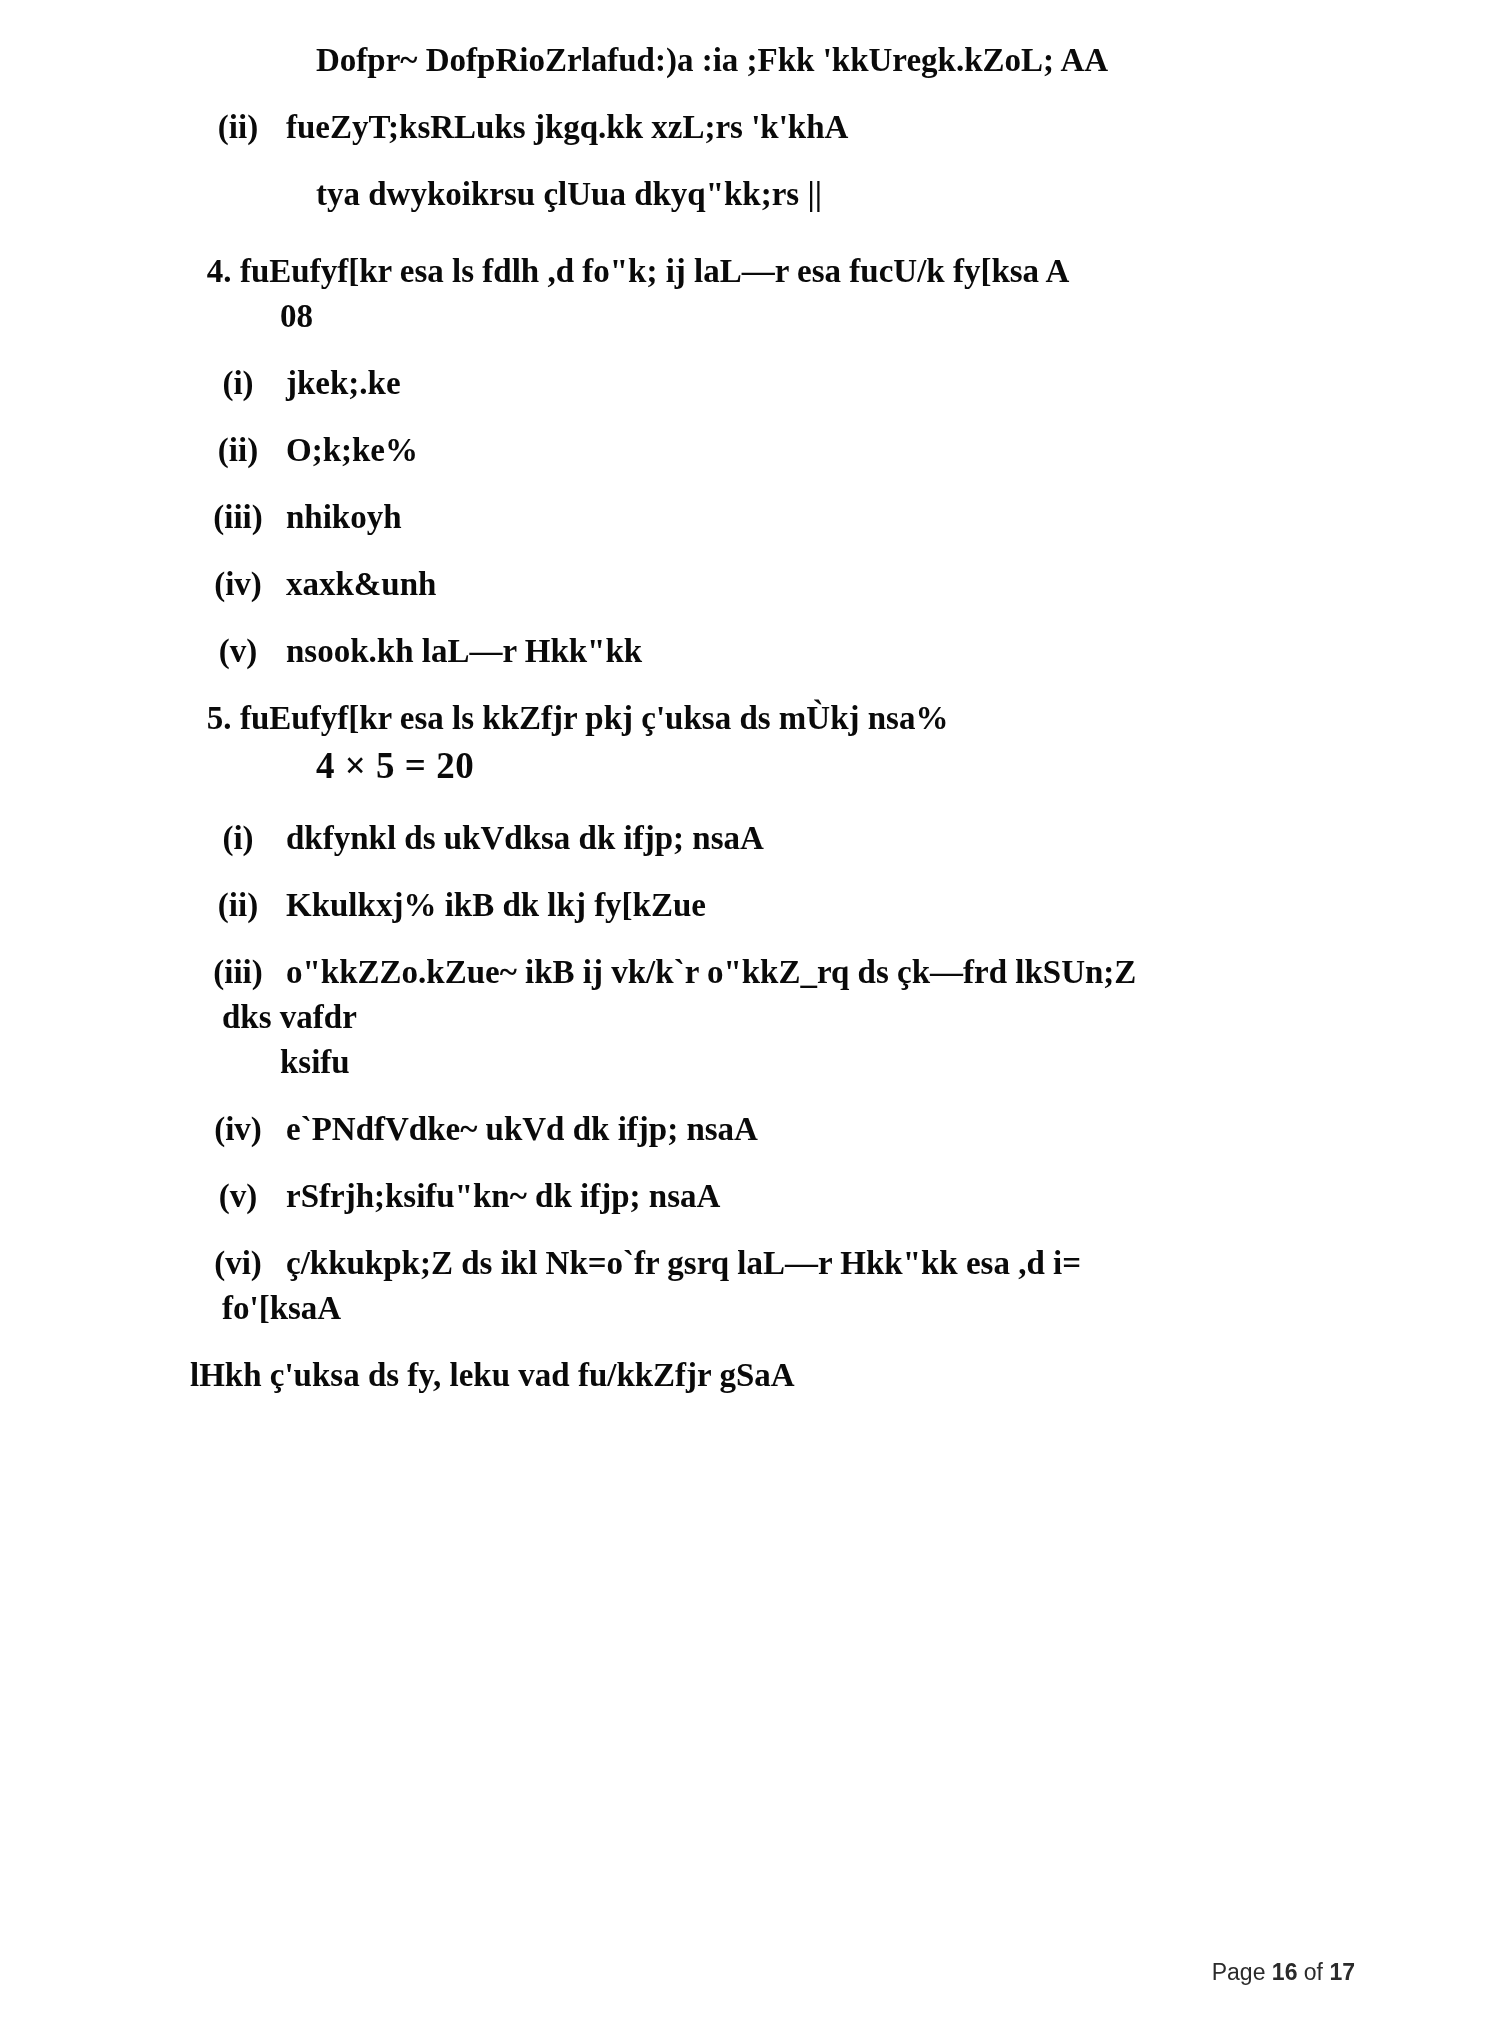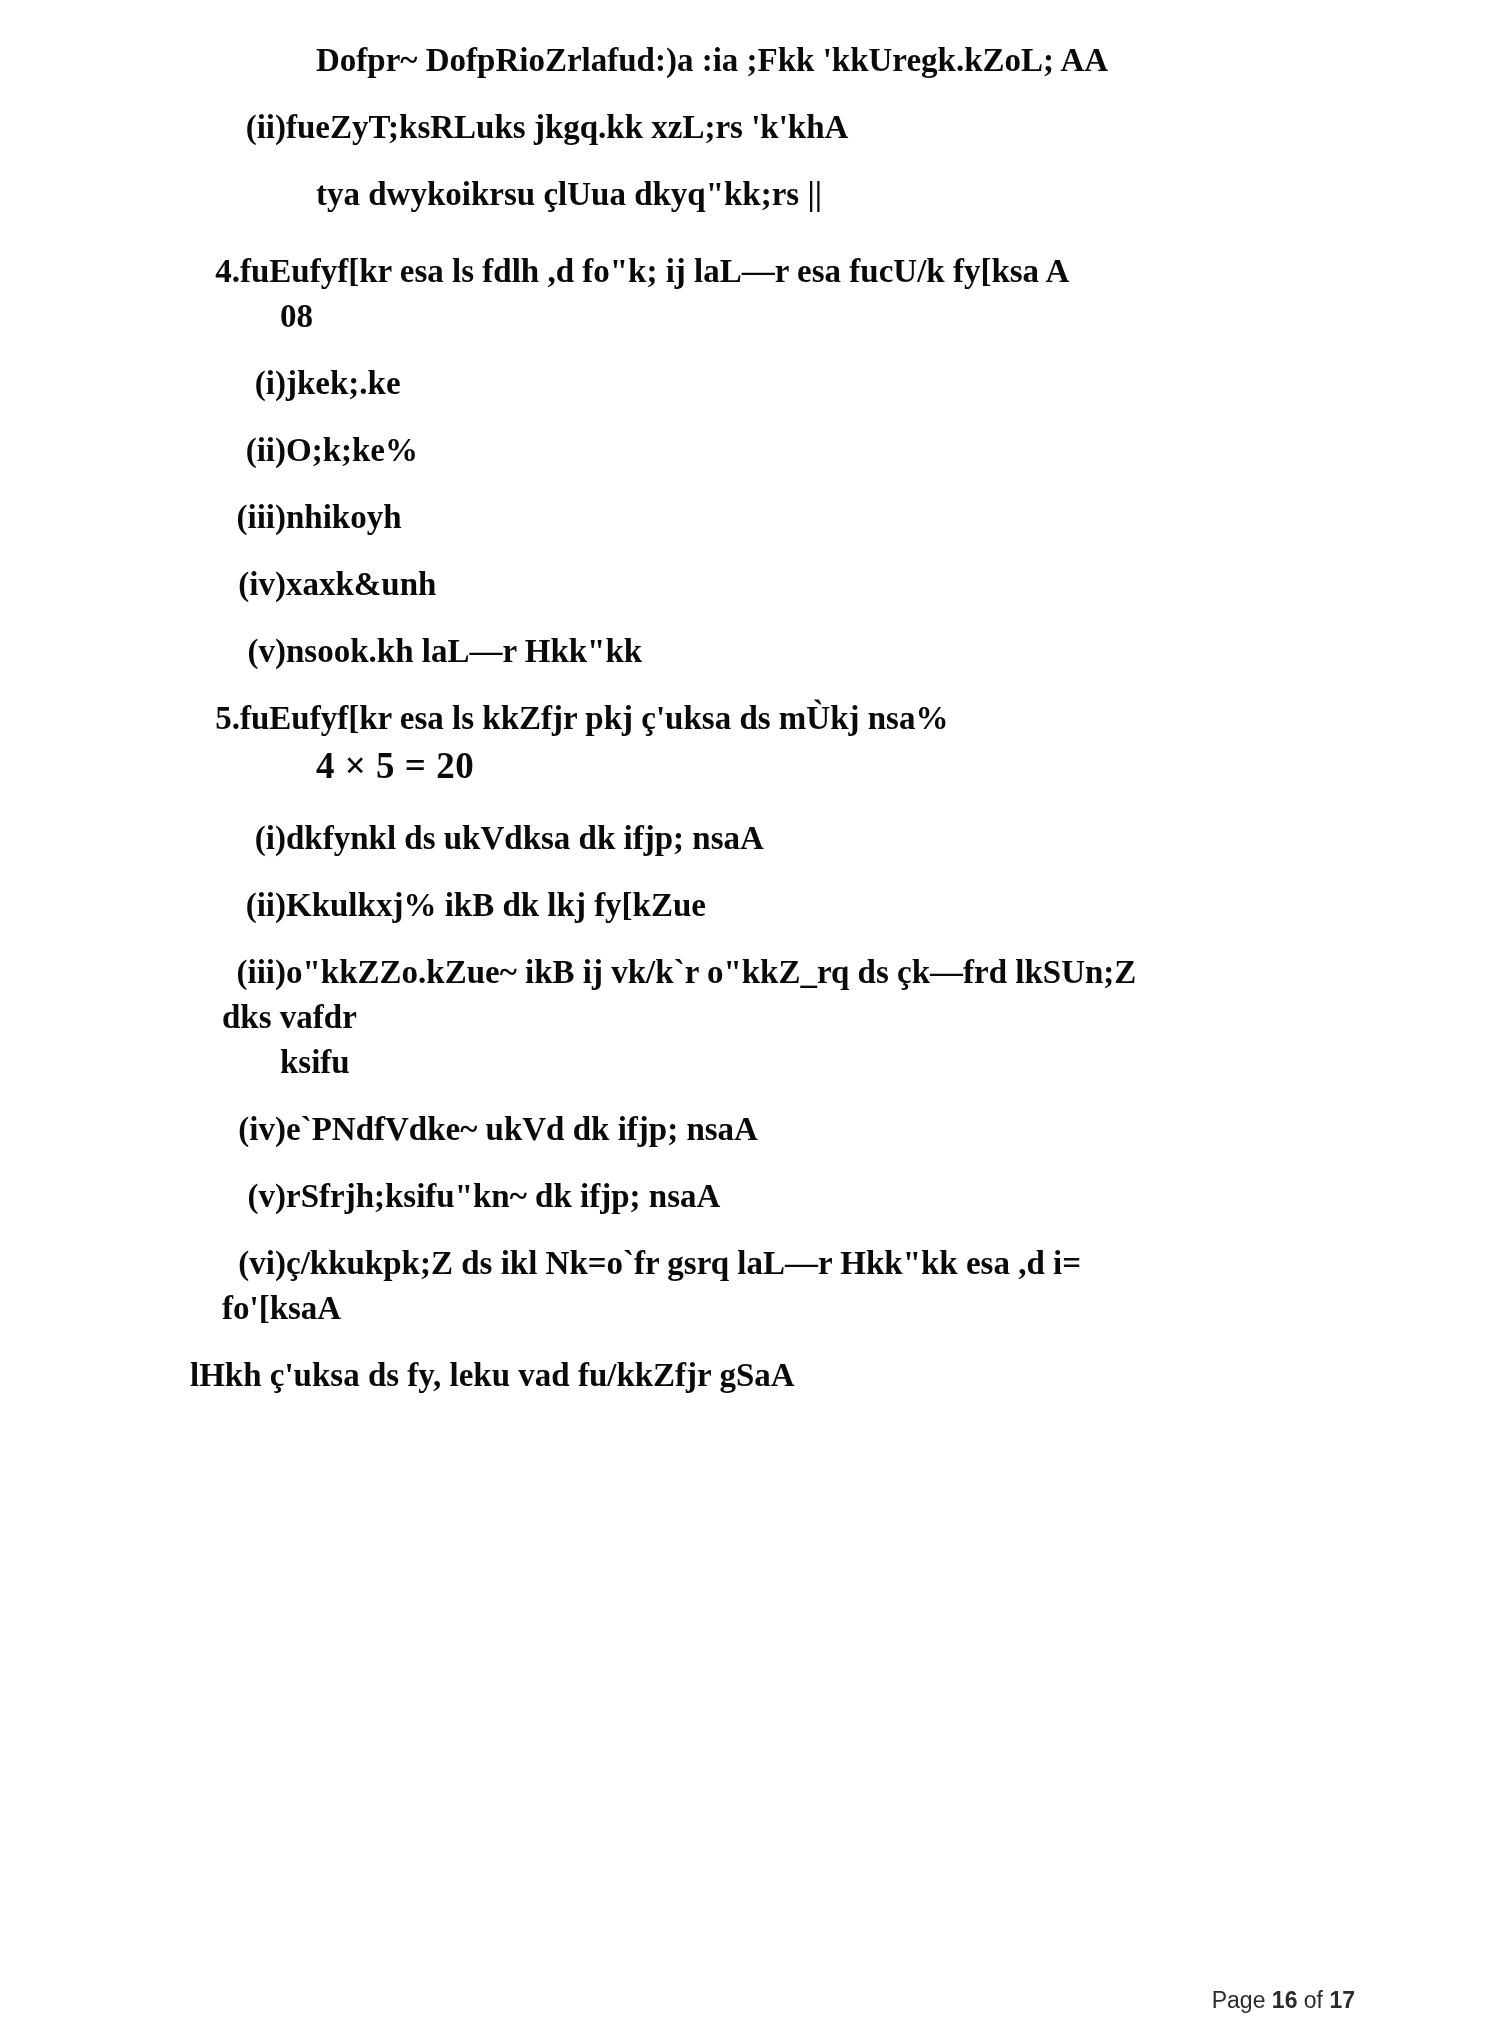--- a/index.html
+++ b/index.html
@@ -33,21 +33,21 @@
     display: flex;
     align-items: flex-start;
     font-size: 33px;
     line-height: 1.0;
     margin: 0 0 27px 0;
     white-space: pre-wrap;
     font-weight: bold;
   }
   .marker {
     flex: 0 0 auto;
-    text-align: right;
+    text-align: center;
   }
 
   
   .mk-roman {
     width: 96px;
   }
   
   .mk-num {
     width: 42px;
     margin-left: 8px;
@@ -80,21 +80,21 @@
 
   .math {
     font-size: 37px;
     letter-spacing: 0.5px;
   }
 
   
   .footer {
     position: absolute;
     right: 150px;
-    bottom: 20px;
+    bottom: 48px;
     font-family: "Liberation Sans", "DejaVu Sans", sans-serif;
     font-size: 23px;
     color: #2b2b2b;
     white-space: pre;
   }
   .footer b { font-weight: 700; }
 </style>
 </head>
 <body>
 

